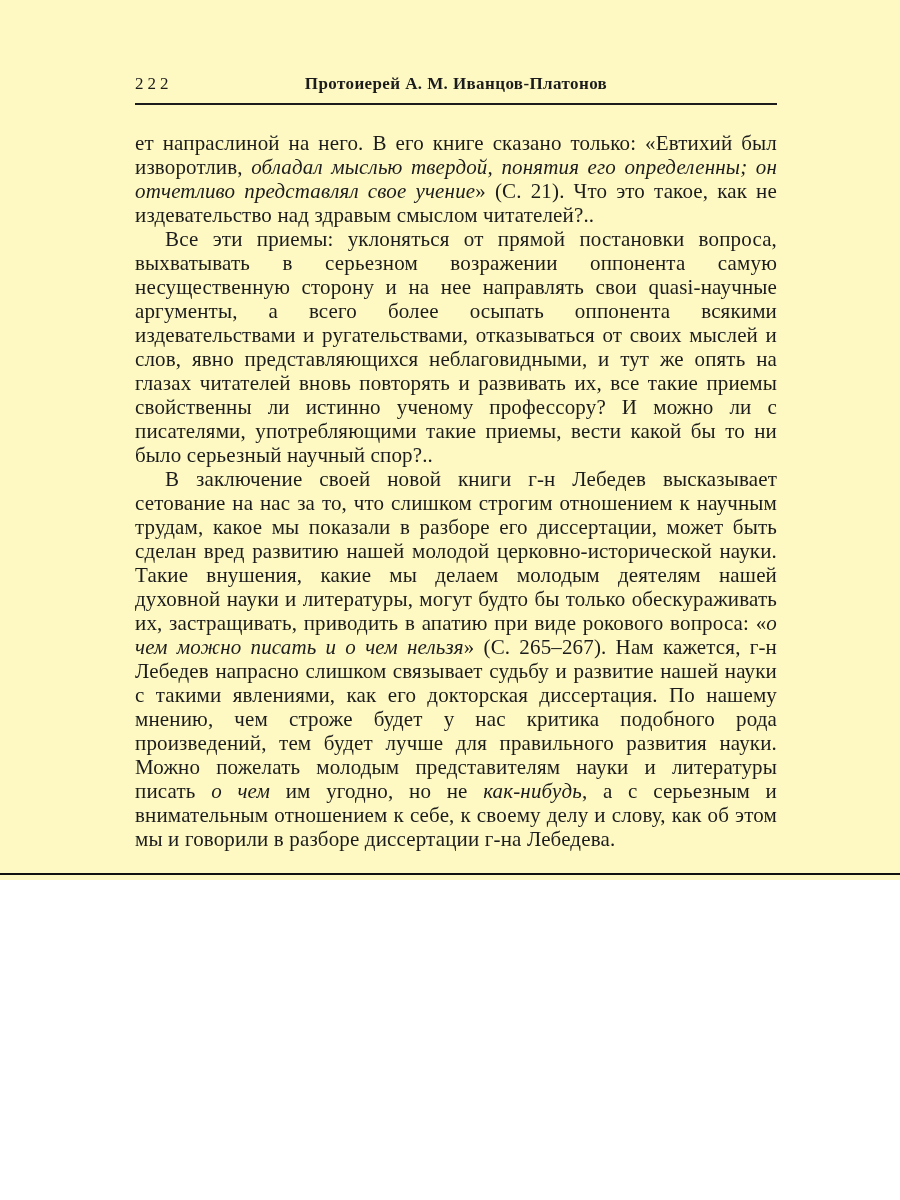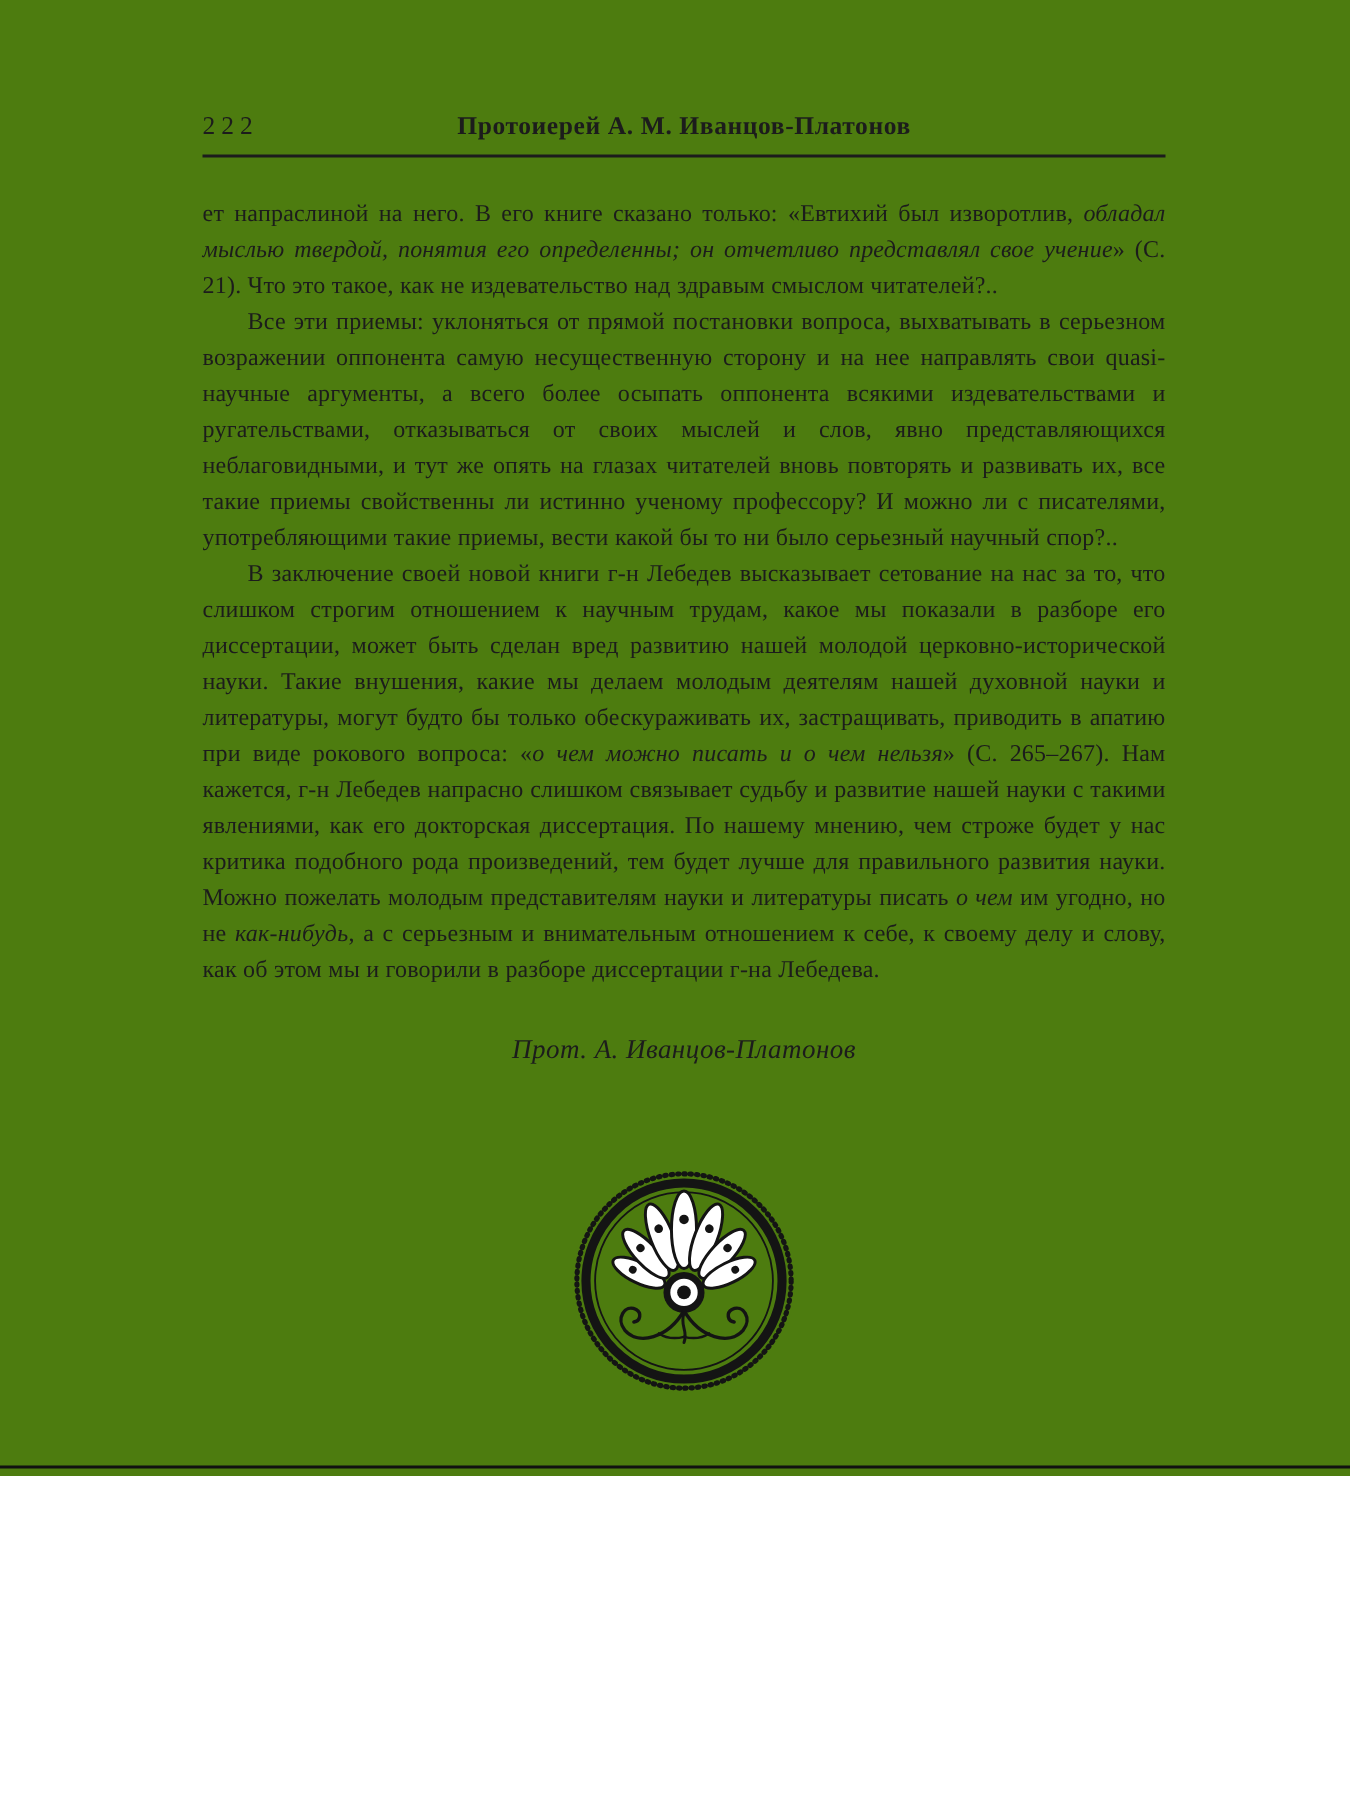--- a/index.html
+++ b/index.html
@@ -3,22 +3,22 @@
 <meta charset="utf-8">
 <style>
   html, body {
     margin: 0;
     padding: 0;
     background: #ffffff;
   }
   .page {
     position: relative;
     width: 900px;
-    height: 984px;
-    background: #4d7c0f;
+    height: 880px;
+    background: #fef9c3;
     overflow: hidden;
     font-family: "Liberation Serif", serif;
     color: #1c1c1c;
   }
   .content {
     position: absolute;
     left: 135px;
     top: 74px;
     width: 642px;
   }
@@ -40,21 +40,21 @@
     font-weight: bold;
     letter-spacing: 0.4px;
   }
   .rule {
     margin-top: 5px;
     height: 2px;
     background: #1c1c1c;
   }
   .body-text {
     margin-top: 26px;
-    font-size: 16px;
+    font-size: 21px;
     line-height: 24px;
     letter-spacing: 0.15px;
   }
   p.para {
     margin: 0;
     text-align: justify;
   }
   p.para.indent {
     text-indent: 30px;
   }

